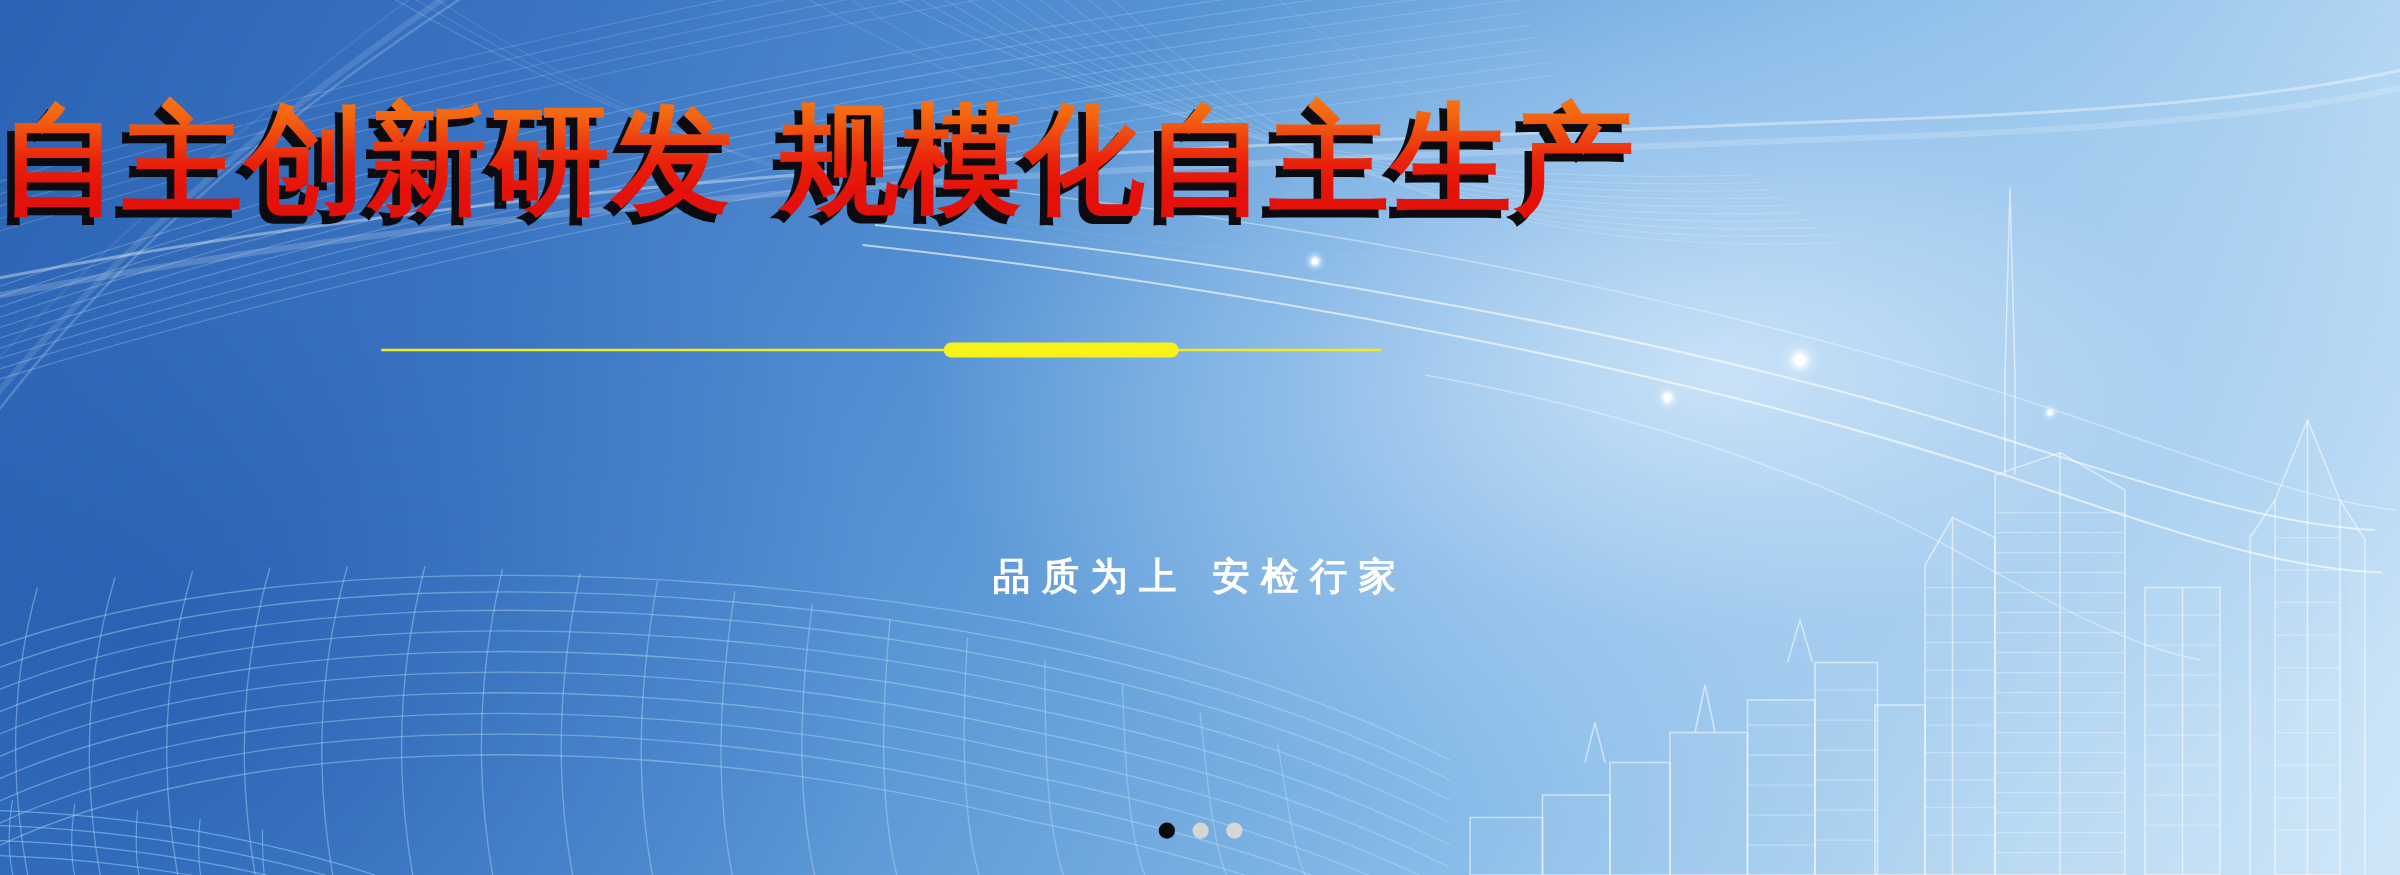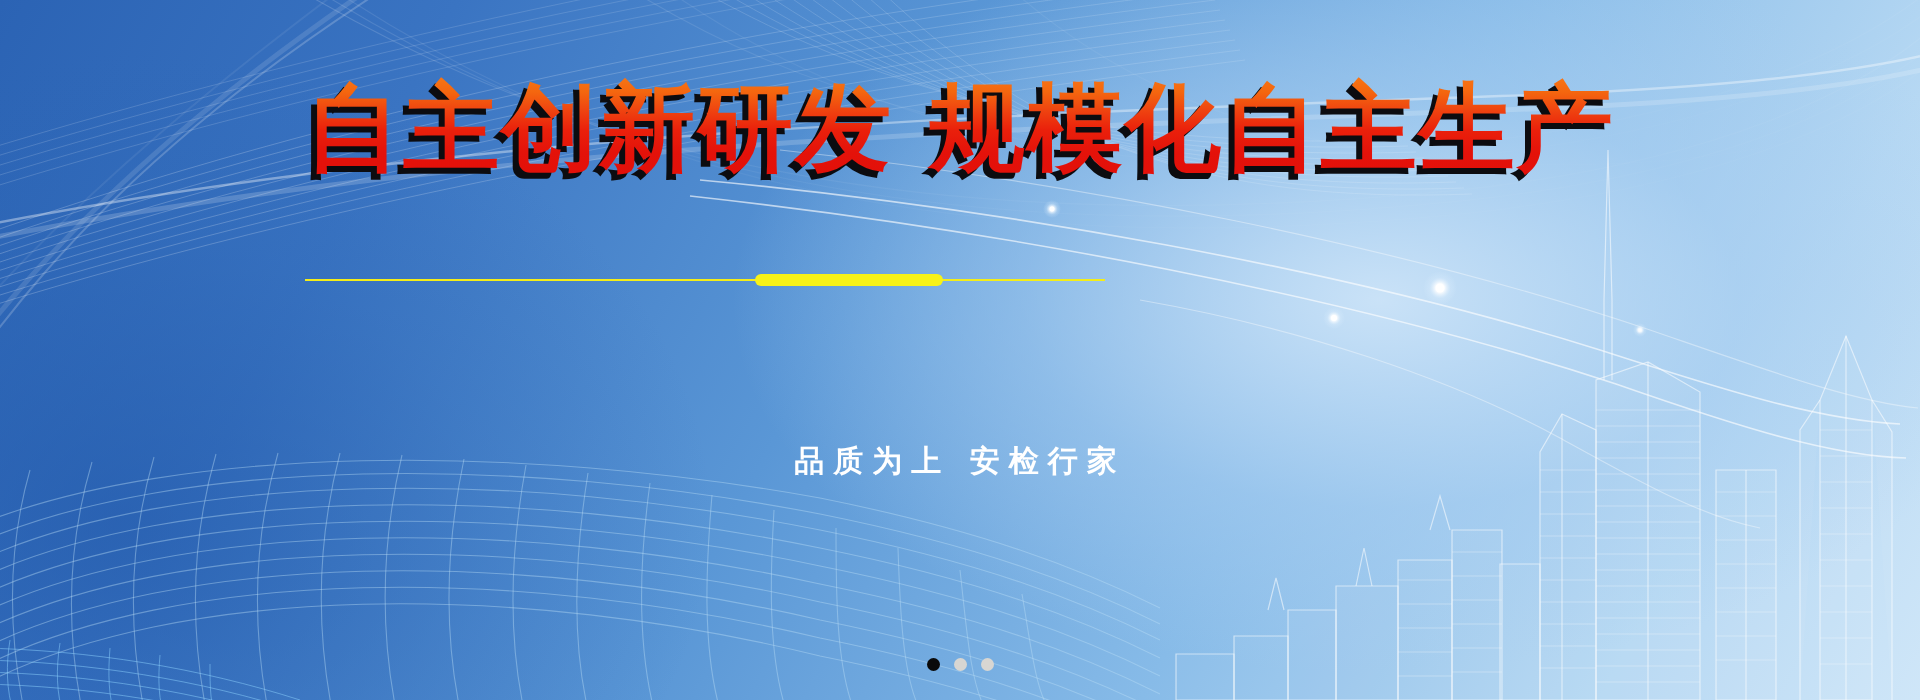--- a/index.html
+++ b/index.html
@@ -20,21 +20,20 @@
       linear-gradient(118deg, #2b63b4 0%, #3a74c2 20%, #5a97d6 44%, #87bbe8 66%, #b6d8f3 86%, #cfe6f8 100%);
   }
 
   
   .bg-layer{ position:absolute; inset:0; pointer-events:none; }
   .bg-layer svg{ display:block; width:1920px; height:700px; }
 
   
   .title-wrap{
     position:absolute; left:0; top:80px; width:1920px;
-    text-align:center;
   }
   .title{
     position:relative;
     display:inline-block;
     font-family:"DejaVu Sans", sans-serif;
     font-size:96px;
     font-weight:bold;
     line-height:1;
     letter-spacing:2px;
     white-space:nowrap;

